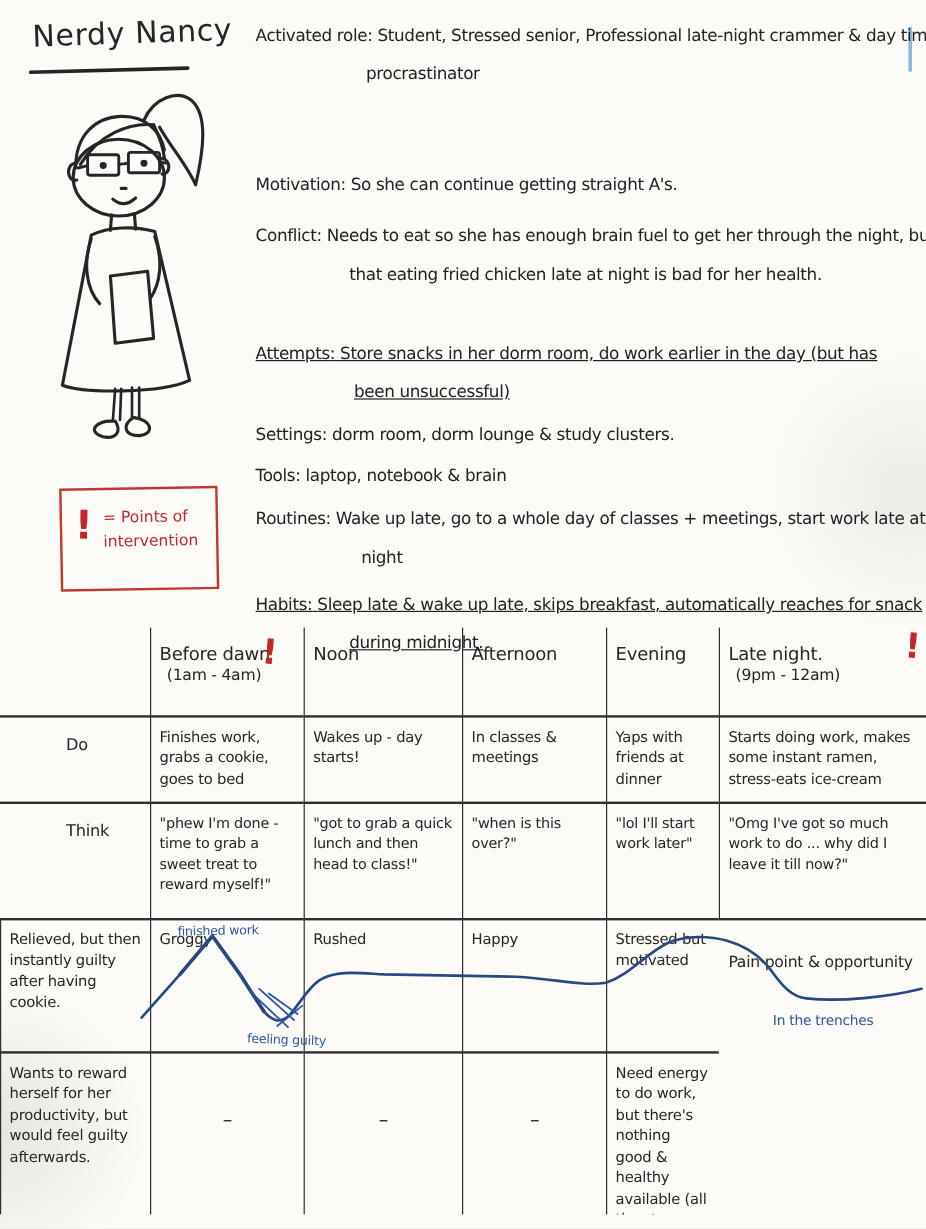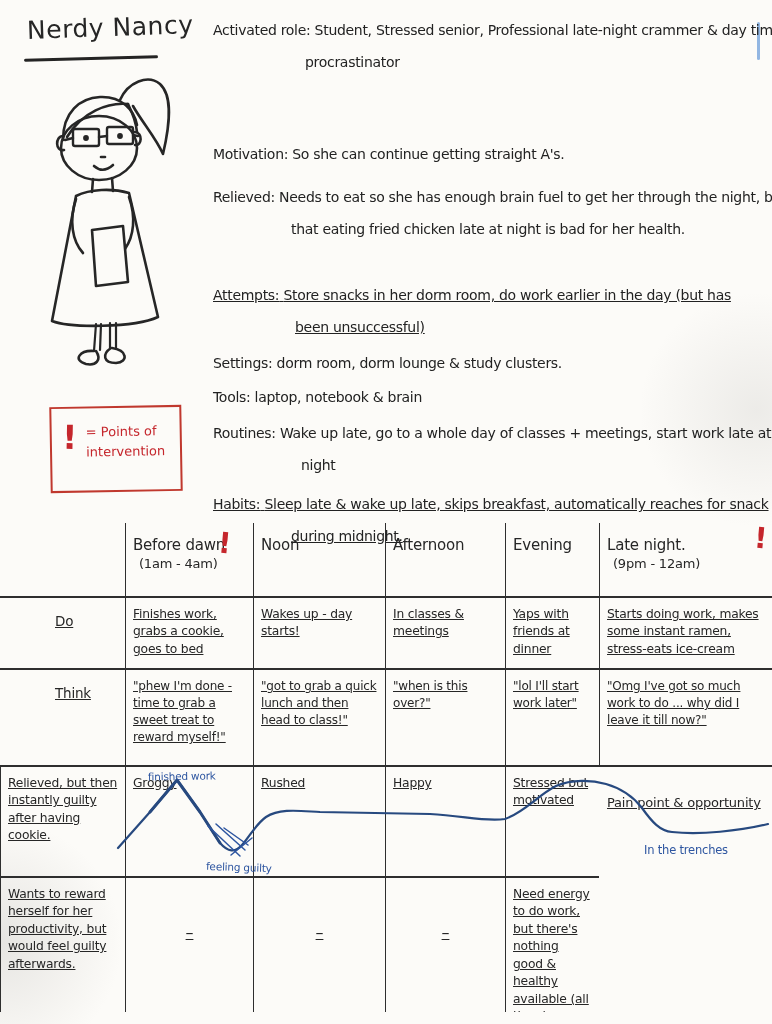--- a/index.html
+++ b/index.html
@@ -29,21 +29,21 @@
   .legend-bang { color:#c5262c; font-size:33px; font-weight:bold; line-height:1;
             padding-top:6px; transform:rotate(2deg); }
   .legend-text { color:#c5262c; font-size:13px; line-height:1.5; padding-top:8px; width:78px; }
   
   .persona-table { position:absolute; left:0; top:523px; width:772px; height:489px;
             display:grid; grid-template-columns:125px 128px 132px 120px 94px 173px;
             grid-template-rows:73px 72px 97px 111px 136px; }
   .cell { border-left:1.6px solid #2e2e2e; padding:8px 7px 4px 7px; font-size:12.3px;
             line-height:1.42; letter-spacing:-0.2px; box-sizing:border-box; overflow:hidden; }
   .cell.c0 { border-left:none; }
-  .cell.rt { border-top:2.2px solid #2e2e2e;text-decoration:underline; }
+  .cell.rt { border-top:2.2px solid #2e2e2e; }
   .head { font-size:15px; padding-top:12px; position:relative; line-height:1.35; }
   .head .sub { display:block; font-size:13px; padding-left:6px; }
   .bang { position:absolute; color:#c5262c; font-weight:bold; font-size:29px;
             transform:rotate(5deg); line-height:1; }
   .bang.b1 { right:22px; top:6px; }
   .bang.b2 { right:5px; top:1px; }
   .rlabel { font-size:13.5px; padding-left:55px; padding-top:14px; }
   .rlabel.pain { padding-left:8px; padding-top:26px; line-height:1.55; font-size:13px; }
   .dash { text-align:center; padding-top:44px; font-size:16px; }
   .quote { font-size:12px; }
@@ -103,21 +103,21 @@
 
   <div class="field hang92" style="top:14px;  width:556px;">
     <span>Activated role:</span>
     <span>Student, Stressed senior, Professional late-night crammer &amp; day time procrastinator</span>
   </div>
   <div class="field" style="top:138px; width:556px;">
     <span>Motivation:</span>
     <span>So she can continue getting straight A's.</span>
   </div>
   <div class="field hang78" style="top:181px; width:556px;">
-    <span>Relieved:</span>
+    <span>Conflict:</span>
     <span>Needs to eat so she has enough brain fuel to get her through the night, but knows that eating fried chicken late at night is bad for her health.</span>
   </div>
   <div class="field hang82" style="top:279px; width:470px;">
     <span>Attempts:</span>
     <span>Store snacks in her dorm room, do work earlier in the day (but has been unsuccessful)</span>
   </div>
   <div class="field" style="top:347px; width:556px;">
     <span>Settings:</span>
     <span>dorm room, dorm lounge &amp; study clusters.</span>
   </div>

